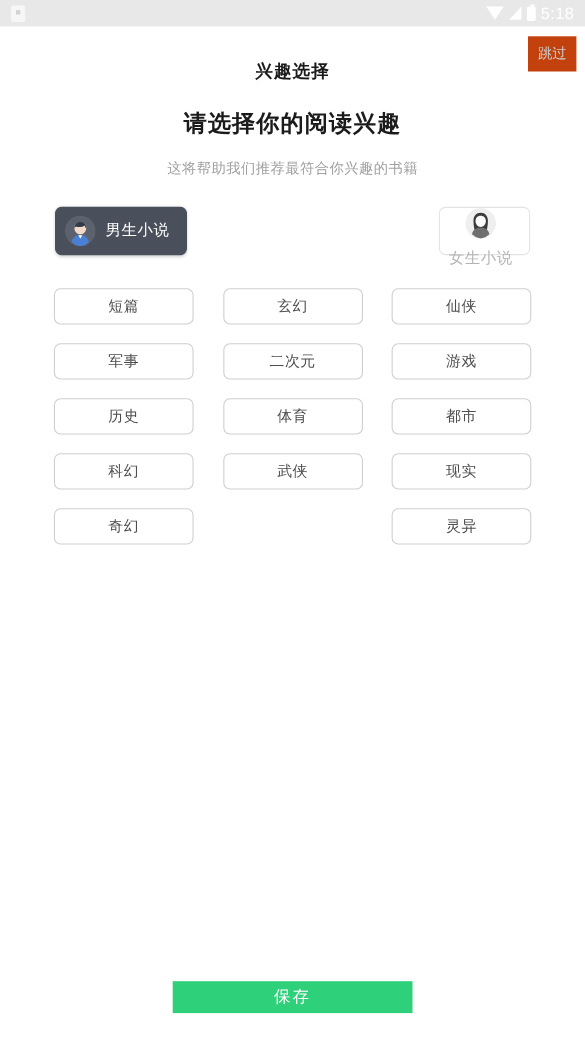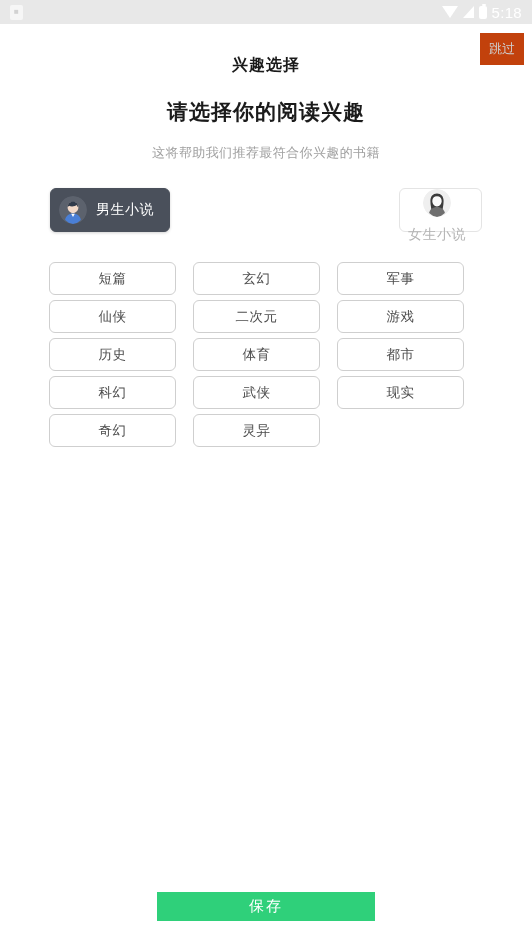--- a/index.html
+++ b/index.html
@@ -79,21 +79,21 @@
     box-shadow:0 1px 3px rgba(0,0,0,.18);
   }
   .gender-btn.unselected {
     background:#ffffff; color:#b4b4b4; border:1px solid #e4e4e4;flex-direction:column;
   }
   .avatar { width:28px; height:28px; border-radius:50%; overflow:hidden; flex:none; }
 
   
   .tag-grid {
     margin-top:30px; padding:0 49px;
-    display:flex; flex-wrap:wrap; gap:5px 17px;
+    display:flex; flex-wrap:wrap; gap:17px 17px;justify-content:space-between;
   }
   .tag {
     width:127px; height:33px;
     border:1px solid #cfcfcf; border-radius:6px; background:#fff;
     display:flex; align-items:center; justify-content:center;
     font-size:13.5px; color:#4d4d4d; cursor:pointer; letter-spacing:.5px;
   }
 
   
   .save-wrap { position:absolute; left:0; right:0; bottom:23px; padding:0 157px; }
@@ -155,22 +155,22 @@
         </svg>
       </span>
       <span>女生小说</span>
     </div>
 
   </div>
 
   <div class="tag-grid">
     <div class="tag">短篇</div>
     <div class="tag">玄幻</div>
+    <div class="tag">仙侠</div>
     <div class="tag">军事</div>
-    <div class="tag">仙侠</div>
     <div class="tag">二次元</div>
     <div class="tag">游戏</div>
     <div class="tag">历史</div>
     <div class="tag">体育</div>
     <div class="tag">都市</div>
     <div class="tag">科幻</div>
     <div class="tag">武侠</div>
     <div class="tag">现实</div>
     <div class="tag">奇幻</div>
     <div class="tag">灵异</div>

